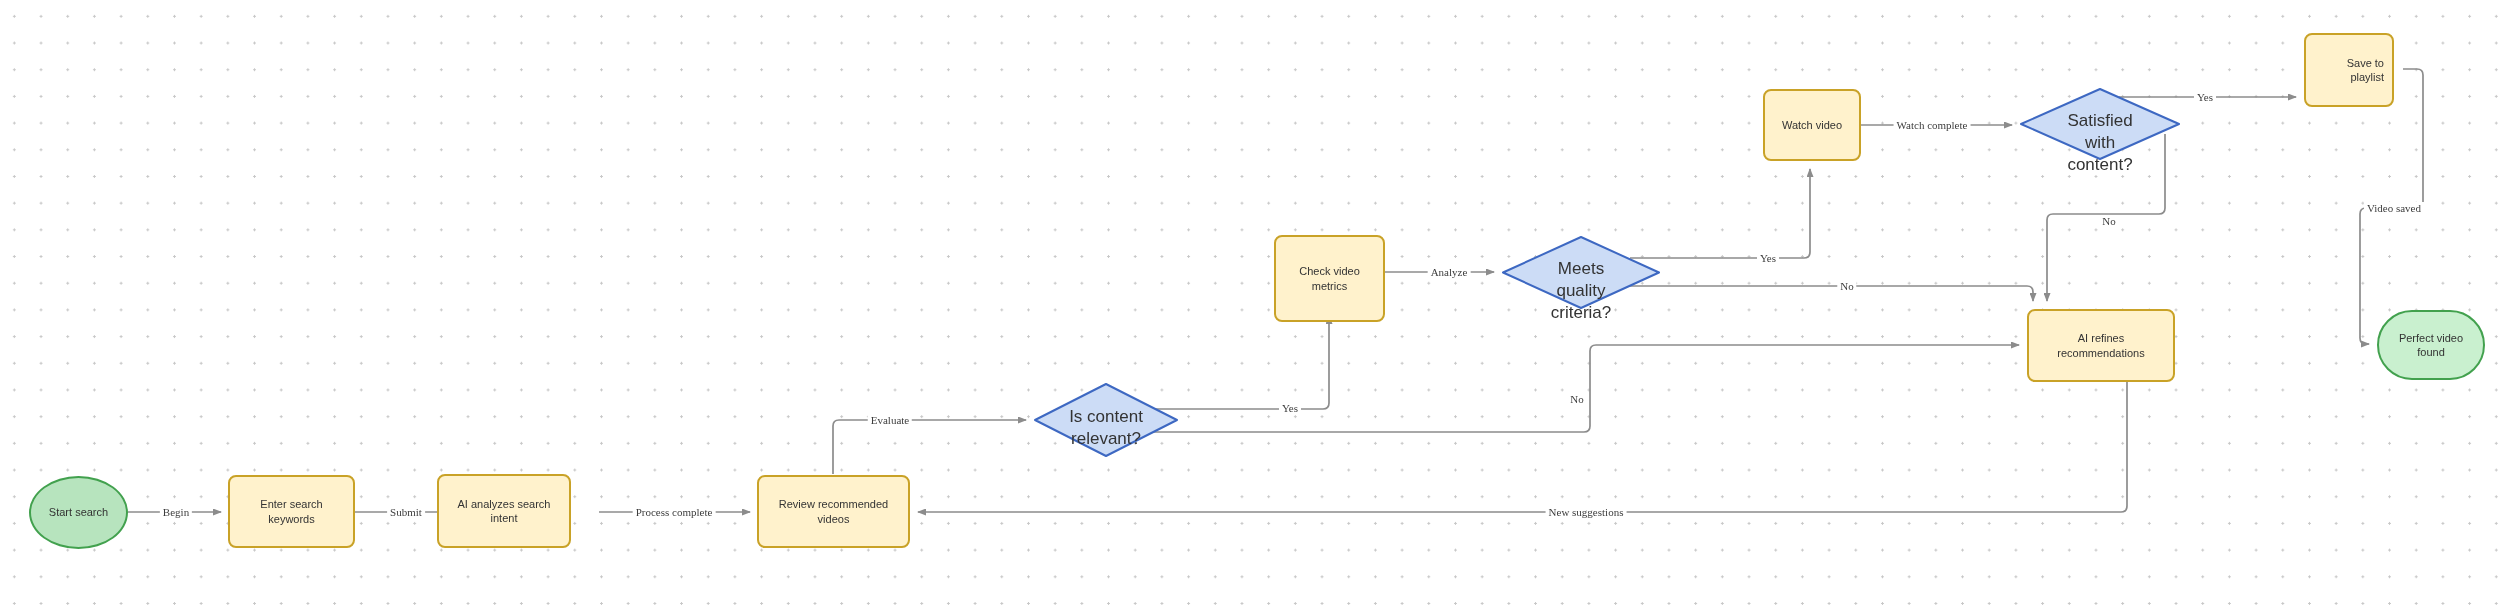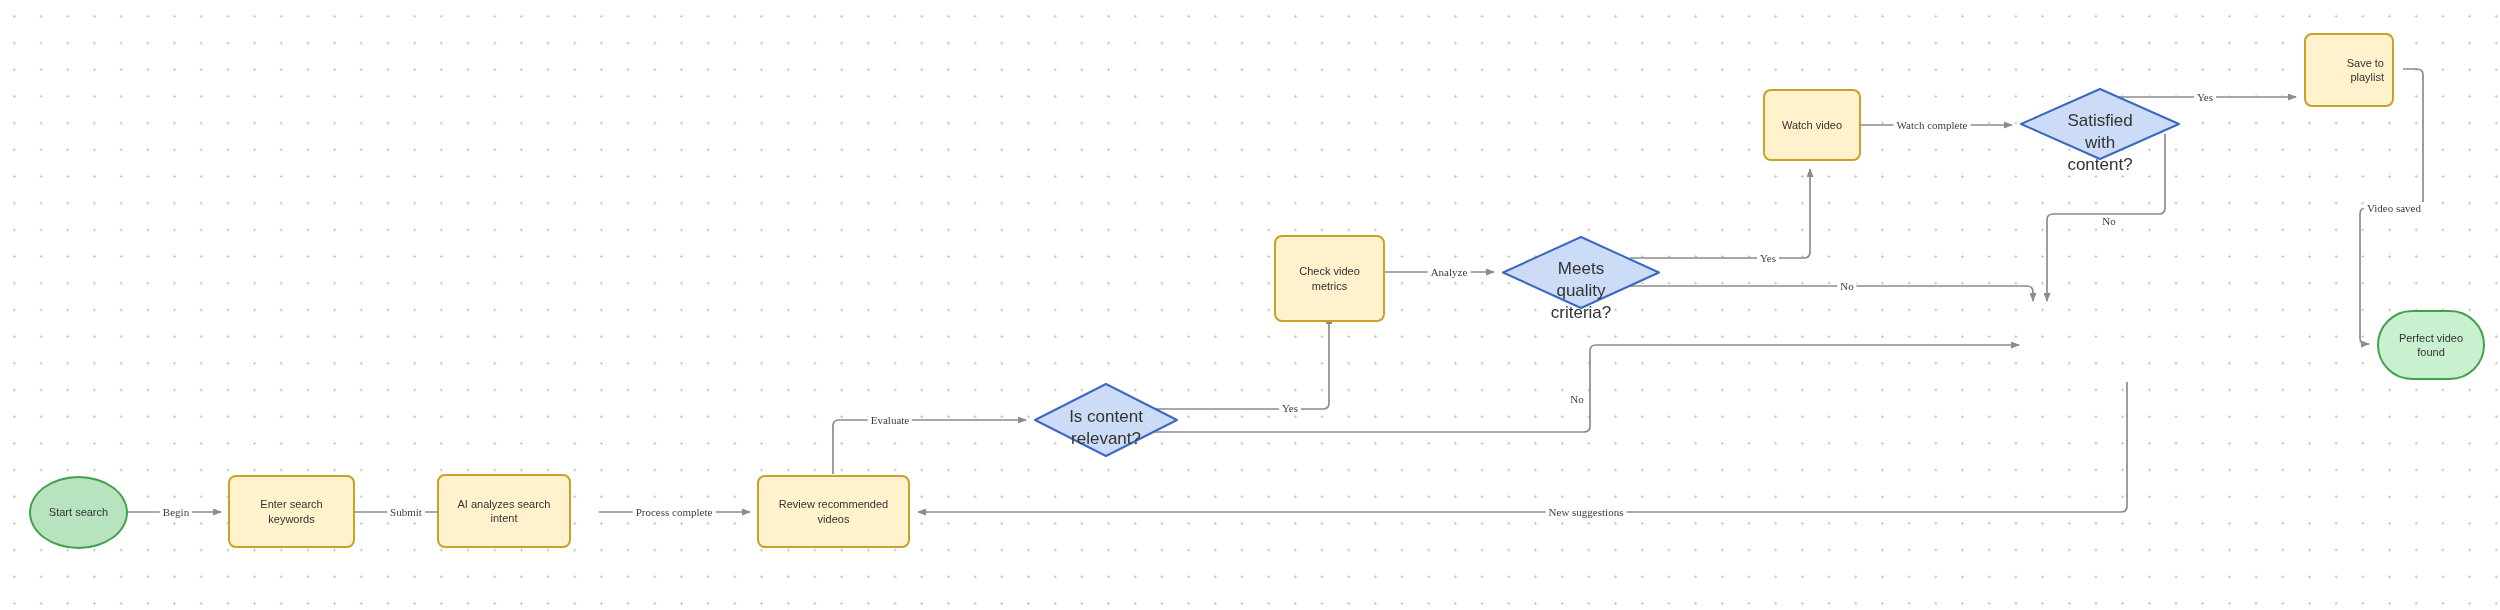--- a/index.html
+++ b/index.html
@@ -105,20 +105,23 @@
   </div>
   <div class="node rect n-check">
     <span>Check video metrics</span>
   </div>
   <div class="node rect n-watch">
     <span>Watch video</span>
   </div>
   <div class="node rect n-save">
     <span>Save to playlist</span>
   </div>
+  <div class="node rect n-refines">
+    <span>AI refines recommendations</span>
+  </div>
   <div class="node stadium n-perfect">
     <span>Perfect video found</span>
   </div>
 
   <div class="dlabel d-content">Is content relevant?</div>
   <div class="dlabel d-quality">Meets quality criteria?</div>
   <div class="dlabel d-satisfied">Satisfied with content?</div>
 
   <div class="elabel el-begin">Begin</div>
   <div class="elabel el-submit">Submit</div>

